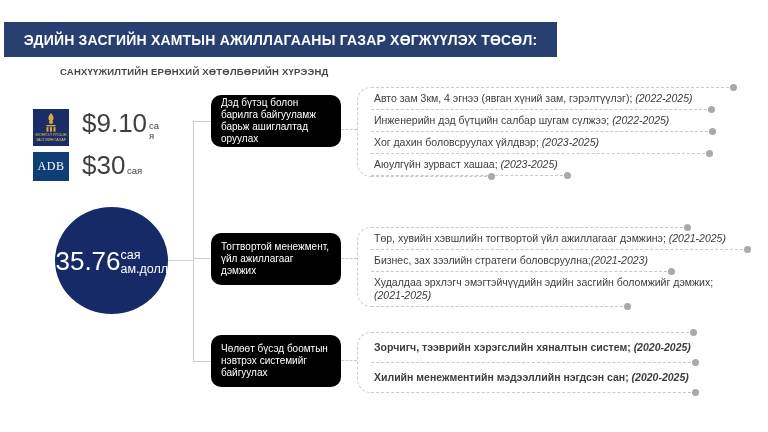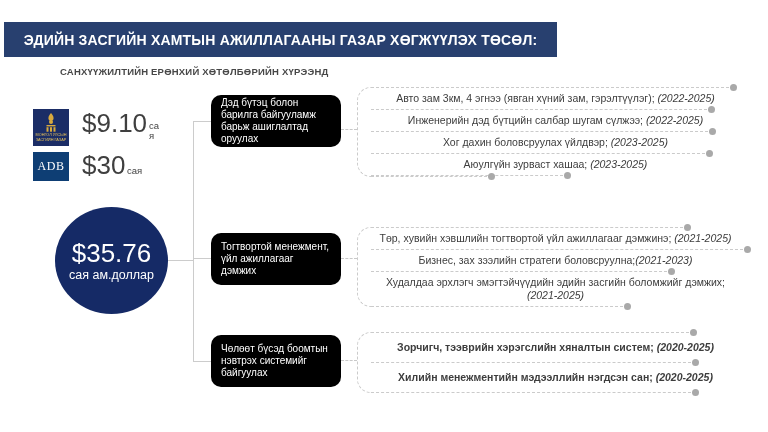--- a/index.html
+++ b/index.html
@@ -23,21 +23,21 @@
   .adb-logo{left:33px;top:152px;width:36px;height:29px;background:#0e3e74;}
   .adb-logo span{color:#ffffff;font-family:"Liberation Serif","DejaVu Serif",serif;font-size:12px;letter-spacing:.5px;}
   .src-amt{position:absolute;font-size:26px;color:#3f3f3f;}
   .src-amt .unit-wrap{position:absolute;left:67px;top:13px;width:13px;font-size:9.5px;line-height:10px;color:#3f3f3f;word-break:break-all;}
   .src-amt .unit-inline{position:absolute;left:45px;top:15px;font-size:9.5px;color:#3f3f3f;white-space:nowrap;}
   .amt1{left:82px;top:108px;}
   .amt2{left:82px;top:150px;}
   
   .total-circle{
     position:absolute;left:55px;top:207px;width:113px;height:107px;border-radius:50%;
-    background:#152a66;color:#ffffff;display:flex;flex-direction:column;align-items:center;justify-content:center;
+    background:#152a66;color:#ffffff;display:flex;flex-direction:row;align-items:center;justify-content:center;
   }
   .total-circle .big{font-size:26px;line-height:26px;}
   .total-circle .small{font-size:12.5px;margin-top:2px;}
   
   .conn{position:absolute;background:#cccccc;}
   
   .comp-box{
     position:absolute;left:211px;width:130px;height:52px;background:#000000;border-radius:10px;
     color:#ffffff;font-size:10px;line-height:12px;display:flex;align-items:center;padding:0 10px;box-sizing:border-box;
   }
@@ -46,21 +46,21 @@
   
   .group{position:absolute;left:357px;width:388px;}
   .g-left{
     position:absolute;left:0;top:0;bottom:0;width:14px;
     border:1.5px dashed #cbcbcb;border-right:none;border-radius:14px 0 0 14px;
   }
   .g-line{position:relative;margin-left:14px;height:0;border-top:1.5px dashed #cbcbcb;}
   .g-line::after{
     content:'';position:absolute;right:-8px;top:-4.5px;width:7px;height:7px;border-radius:50%;background:#a9a9a9;
   }
-  .g-row{position:relative;padding:4px 8px 4px 17px;font-size:10.5px;line-height:13px;color:#3d3d3d;text-align:center;}
+  .g-row{position:relative;padding:4px 8px 4px 17px;font-size:10.5px;line-height:13px;color:#3d3d3d;}
   .g3 .g-row{padding:8px 8px 8px 17px;}
   .g-dates{font-style:italic;}
 </style>
 </head>
 <body>
 
 <div class="stage">
 
   <div class="header-bar">
     <span>ЭДИЙН ЗАСГИЙН ХАМТЫН АЖИЛЛАГААНЫ ГАЗАР ХӨГЖҮҮЛЭХ ТӨСӨЛ:</span>

